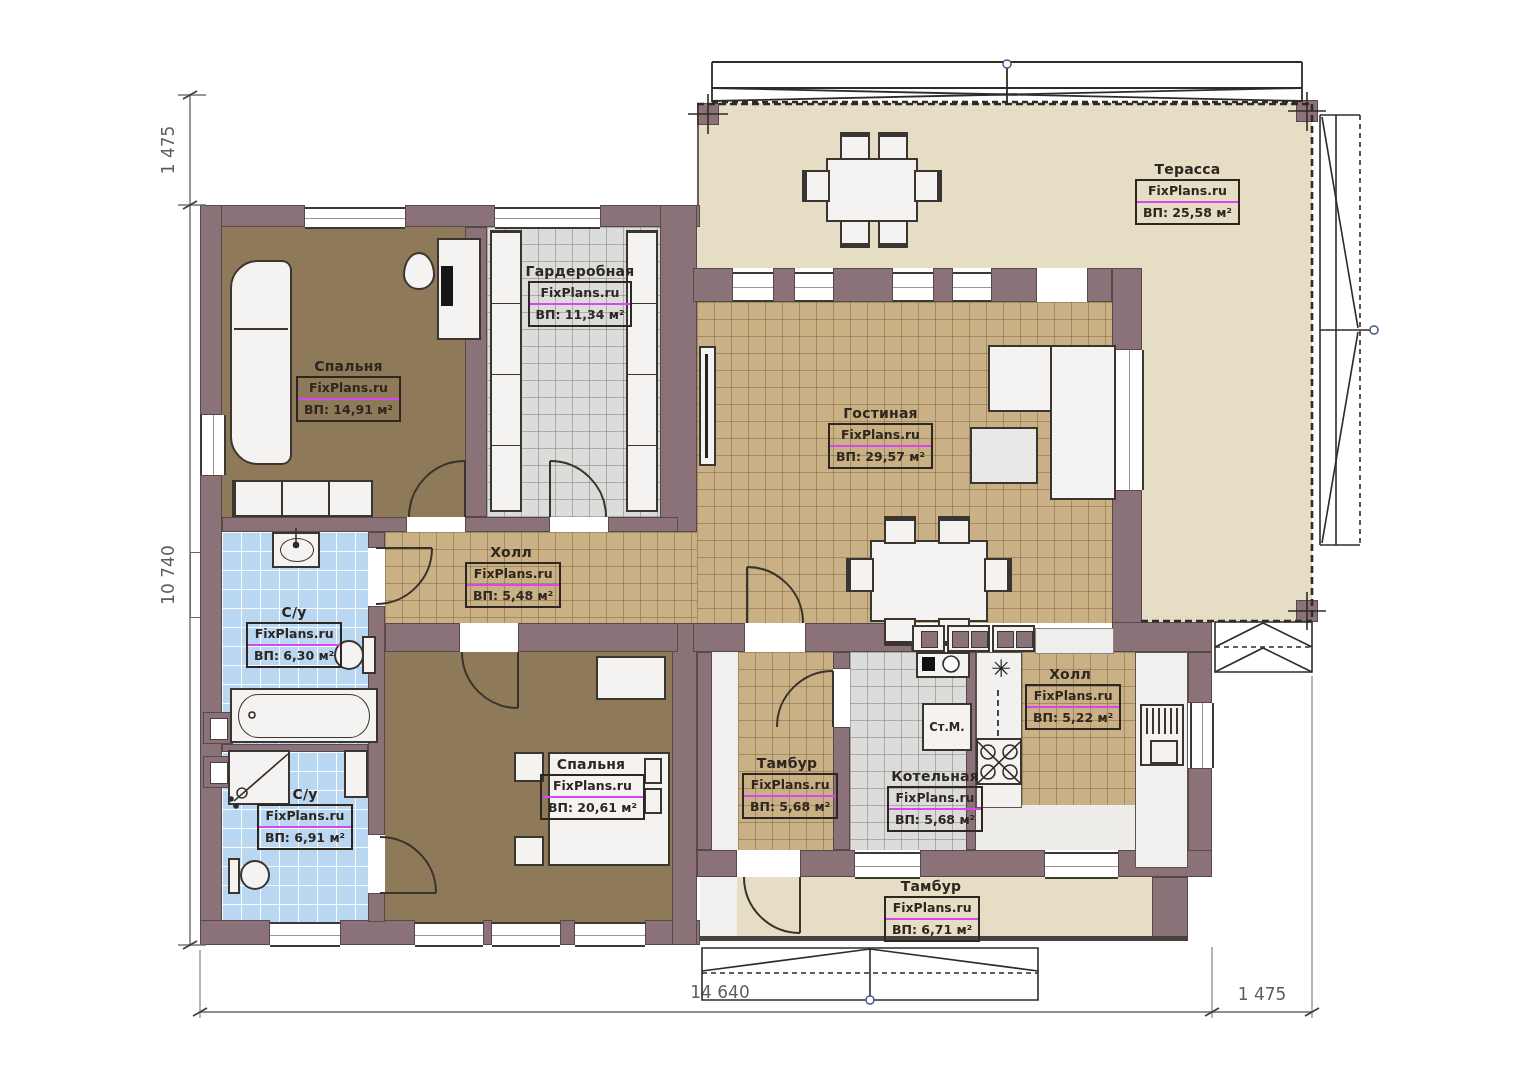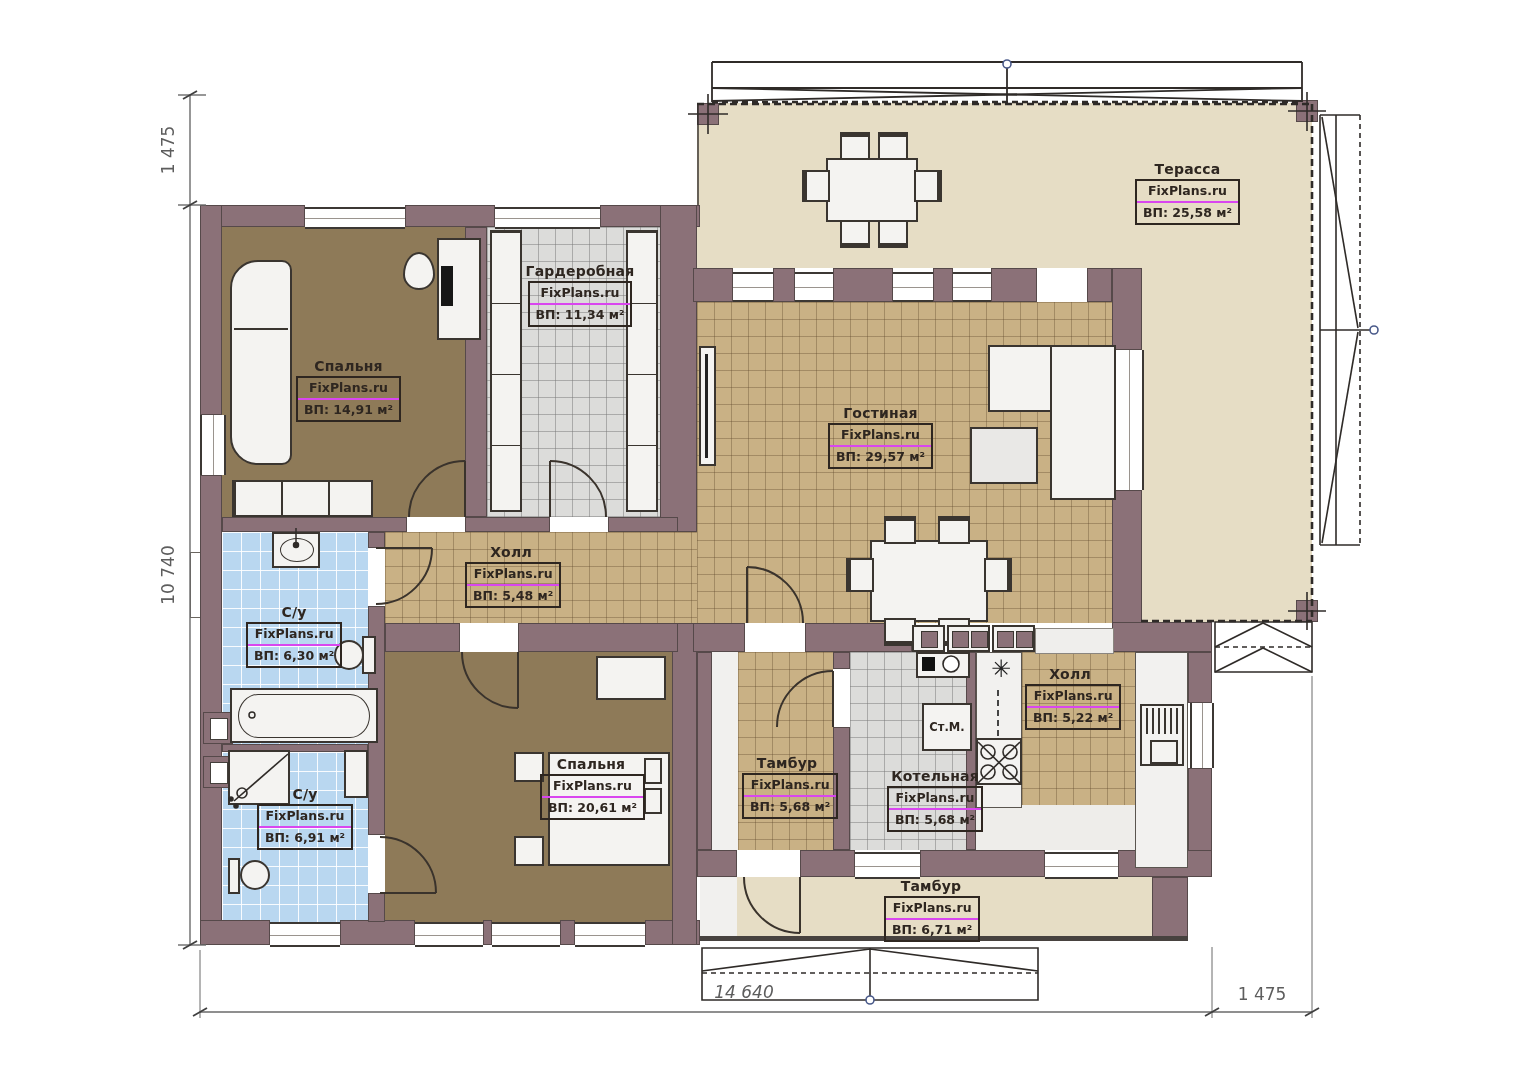--- a/index.html
+++ b/index.html
@@ -319,21 +319,21 @@
   <div class="room-label" style="left:884px;top:878px;width:94px;">
     <div class="room-title">Тамбур</div>
     <div class="info-box">
       <div class="ib-row ib-top">FixPlans.ru</div>
       <div class="ib-row">ВП: 6,71 м²</div>
     </div>
   </div>
 
   <div class="dim-text rot" style="left:138px;top:140px;width:60px;">1 475</div>
   <div class="dim-text rot" style="left:134px;top:565px;width:68px;">10 740</div>
-  <div class="dim-text" style="left:684px;top:982px;width:120px;font-style:italic;">14 640</div>
+  <div class="dim-text" style="left:660px;top:982px;width:120px;">14 640</div>
   <div class="dim-text" style="left:1224px;top:984px;width:76px;">1 475</div>
 
   <svg class="overlay" width="1528" height="1080" viewBox="0 0 1528 1080">
 
     <g stroke="#2f2b28" stroke-width="1.8" fill="none">
       <path d="M712 62 H1302"></path>
       <path d="M712 62 V102"></path>
       <path d="M1302 62 V102"></path>
       <path d="M712 88 H1302"></path>
       <path d="M712 102 H1302" stroke-dasharray="6 4" stroke-width="2.4"></path>

